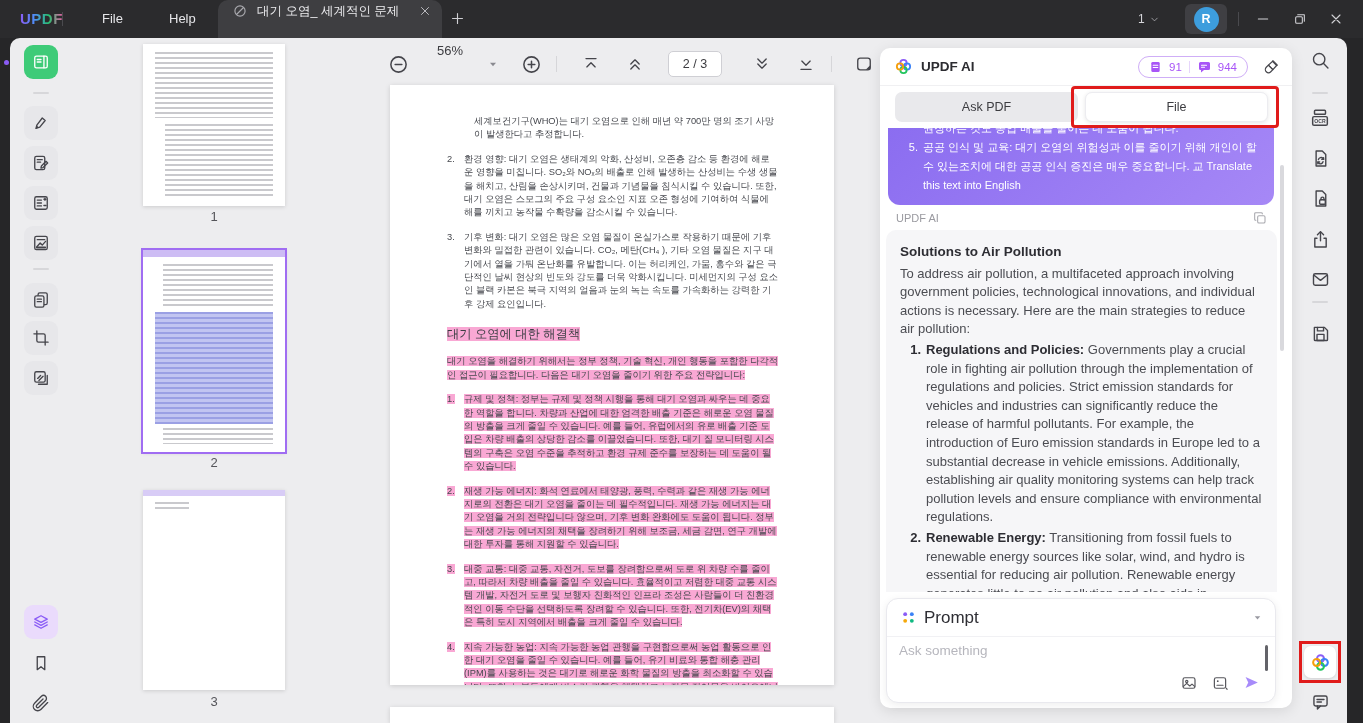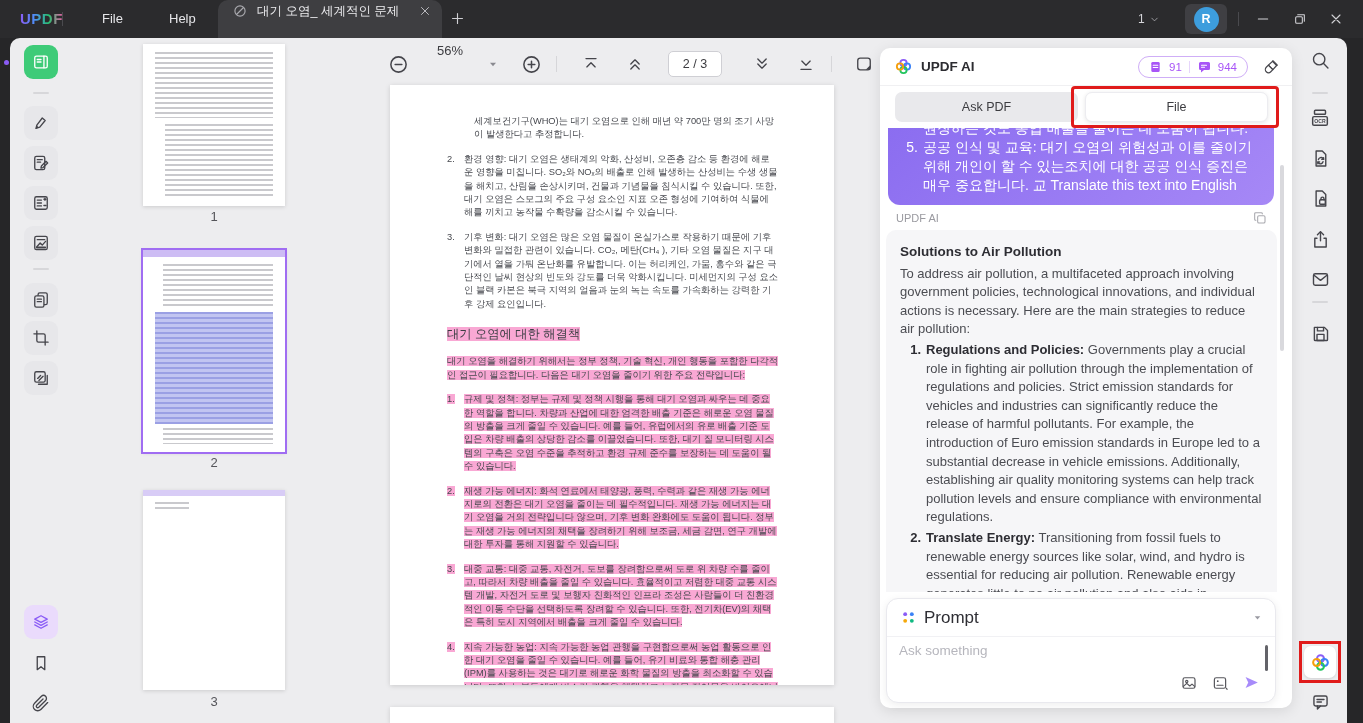--- a/index.html
+++ b/index.html
@@ -74,21 +74,21 @@
   .panel-title { font-size:13.5px; font-weight:700; color:#2c2c31; flex:1; }
   .usage-pill { display:flex; align-items:center; gap:7px; border:1px solid #cfaef7; border-radius:14px; padding:3px 10px; }
   .usage-num { color:#a855f7; font-size:11.5px; }
   .pill-sep { width:1px; height:12px; background:#e6d5fb; }
   .seg { position:absolute; top:44px; height:30px; border-radius:7px; font-size:12.5px; display:flex; align-items:center; justify-content:center; color:#3c3c40; }
   .seg.ask { left:15px; width:183px; background:#e9e9ec; }
   .seg.chat { left:205px; width:183px; background:#fff; border:1px solid #ececf0; box-shadow:0 1px 4px rgba(0,0,0,.10); }
   .chat-scroll { position:absolute; left:0; top:80px; width:412px; height:464px; overflow:hidden; }
   .bubble { position:absolute; left:8px; top:-18px; width:386px; border-radius:12px; padding:9px 14px 10px;
     background:linear-gradient(135deg,#8a6cf0,#a popper688f6); background:linear-gradient(135deg,#8a6cf0,#a688f6);
-    color:#fff; font-size:14px; line-height:19px; }
+    color:#fff; font-size:11px; line-height:19px; }
   .b-line1 { padding-left:21px; }
   .b-item { display:flex; }
   .b-num { width:21px; flex:none; text-align:right; padding-right:5px; }
   .sender { position:absolute; left:16px; top:84px; font-size:11px; color:#9a9aa0; }
   .ai-card { position:absolute; left:6px; top:102px; width:391px; background:#f6f6f8; border-radius:10px;
     padding:13px 14px; font-size:13px; line-height:18.6px; color:#4b4c52; }
   .ai-h { font-weight:700; font-size:13.5px; color:#2d2d33; margin-bottom:3px; }
   .ai-li { display:flex; margin-top:2px; }
   .ai-num { width:26px; flex:none; text-align:right; padding-right:5px; font-weight:700; color:#2d2d33; }
   .ai-body b { color:#2d2d33; }
@@ -404,21 +404,21 @@
       </div>
       <div class="ai-card">
         <div class="ai-h">Solutions to Air Pollution</div>
         <div class="ai-p">To address air pollution, a multifaceted approach involving government policies, technological innovations, and individual actions is necessary. Here are the main strategies to reduce air pollution:</div>
         <div class="ai-li">
           <span class="ai-num">1.</span>
           <span class="ai-body"><b>Regulations and Policies:</b> <span>Governments play a crucial role in fighting air pollution through the implementation of regulations and policies. Strict emission standards for vehicles and industries can significantly reduce the release of harmful pollutants. For example, the introduction of Euro emission standards in Europe led to a substantial decrease in vehicle emissions. Additionally, establishing air quality monitoring systems can help track pollution levels and ensure compliance with environmental regulations.</span></span>
         </div>
         <div class="ai-li">
           <span class="ai-num">2.</span>
-          <span class="ai-body"><b>Translate Energy:</b> <span>Transitioning from fossil fuels to renewable energy sources like solar, wind, and hydro is essential for reducing air pollution. Renewable energy generates little to no air pollution and also aids in mitigating climate change. Governments can support</span></span>
+          <span class="ai-body"><b>Renewable Energy:</b> <span>Transitioning from fossil fuels to renewable energy sources like solar, wind, and hydro is essential for reducing air pollution. Renewable energy generates little to no air pollution and also aids in mitigating climate change. Governments can support</span></span>
         </div>
       </div>
     </div>
     <div class="chat-sb"></div>
 
     <div class="prompt-card">
       <div class="prompt-head">
         <span>
           <svg width="15" height="15" viewBox="0 0 18 18">
               <circle cx="5" cy="5" r="2.3" fill="#8b5cf6"></circle>

